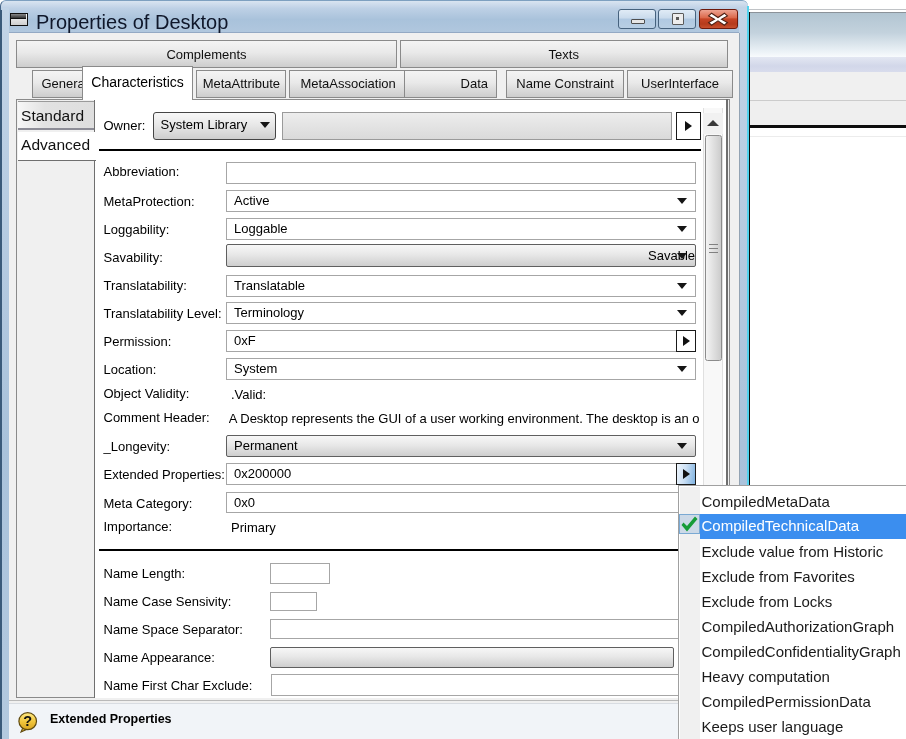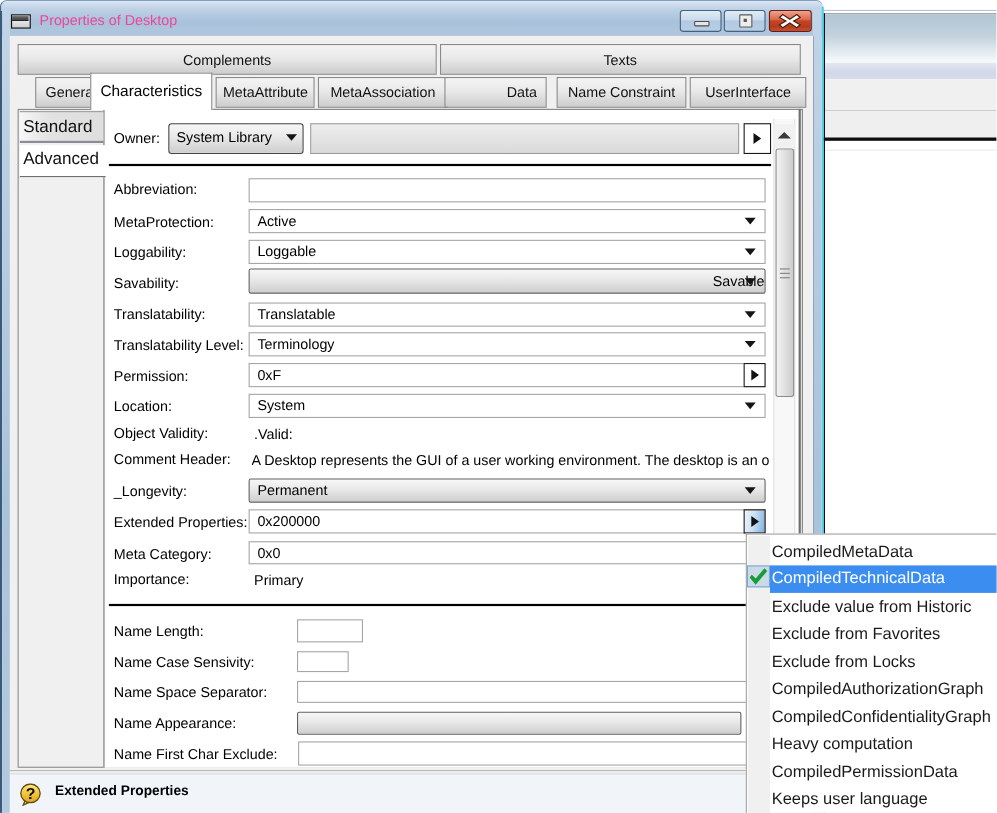--- a/index.html
+++ b/index.html
@@ -16,21 +16,21 @@
 #dialog { left:0; top:0; width:748px; height:739px; }
 #titlebar { left:0; top:0; width:748px; height:33px;
   background:linear-gradient(180deg,#d9e4f1 0%,#bdd0e5 25%,#a9c2db 60%,#b0c7de 100%);
   border-radius:6px 6px 0 0; border-top:1px solid #7ea0c0; border-left:1px solid #47678a; border-bottom:1px solid #93a9c4; }
 #frameL { left:0; top:10px; width:1.5px; height:729px; background:#3a5a7a; }
 #frameLin { left:1.5px; top:8px; width:7.5px; height:731px; background:linear-gradient(180deg,#c2d4e7,#a9c2db 60%,#b3c9df); }
 #frameR { left:739px; top:8px; width:8px; height:731px; background:linear-gradient(180deg,#c2d4e7,#a9c2db 60%,#b3c9df); }
 #frameRcyan { left:747px; top:6px; width:1.6px; height:733px; background:#52d3ee; }
 #titleicon { left:10px; top:13px; width:18px; height:13px; border:1.6px solid #111; background:linear-gradient(180deg,#f8f8f8,#cfcfcf); }
 #titleicon .tophalf { position:absolute; left:0; top:0; width:14.8px; height:4.6px; background:linear-gradient(180deg,#888,#333); border-bottom:1.5px solid #111; }
-#titletext { left:36px; top:11px; font-size:13px; color:#ec4899; }
+#titletext { left:36px; top:11px; font-size:20px; color:#0f172a; }
 
 
 .wbtn { top:8.5px; height:20px; border-radius:3px; }
 #btnmin  { left:617.5px; width:38px; border:1px solid #46627e;
   background:linear-gradient(180deg,#e0ebf6 0%,#cadbec 45%,#b0c9e2 50%,#b8cee4 100%); }
 #btnmax  { left:658px; width:38px; border:1px solid #46627e;
   background:linear-gradient(180deg,#e0ebf6 0%,#cadbec 45%,#b0c9e2 50%,#b8cee4 100%); }
 #btnclose{ left:699px; width:38.6px; border:1px solid #6e1a0c;
   background:linear-gradient(180deg,#eda392 0%,#dc6a4d 42%,#c64426 50%,#b53b1c 78%,#c8502e 100%); }
 #mindash { left:12px; top:9px; width:14px; height:5px; background:#e6e6e6; border:1.2px solid #4e4e4e; border-radius:1px; }

